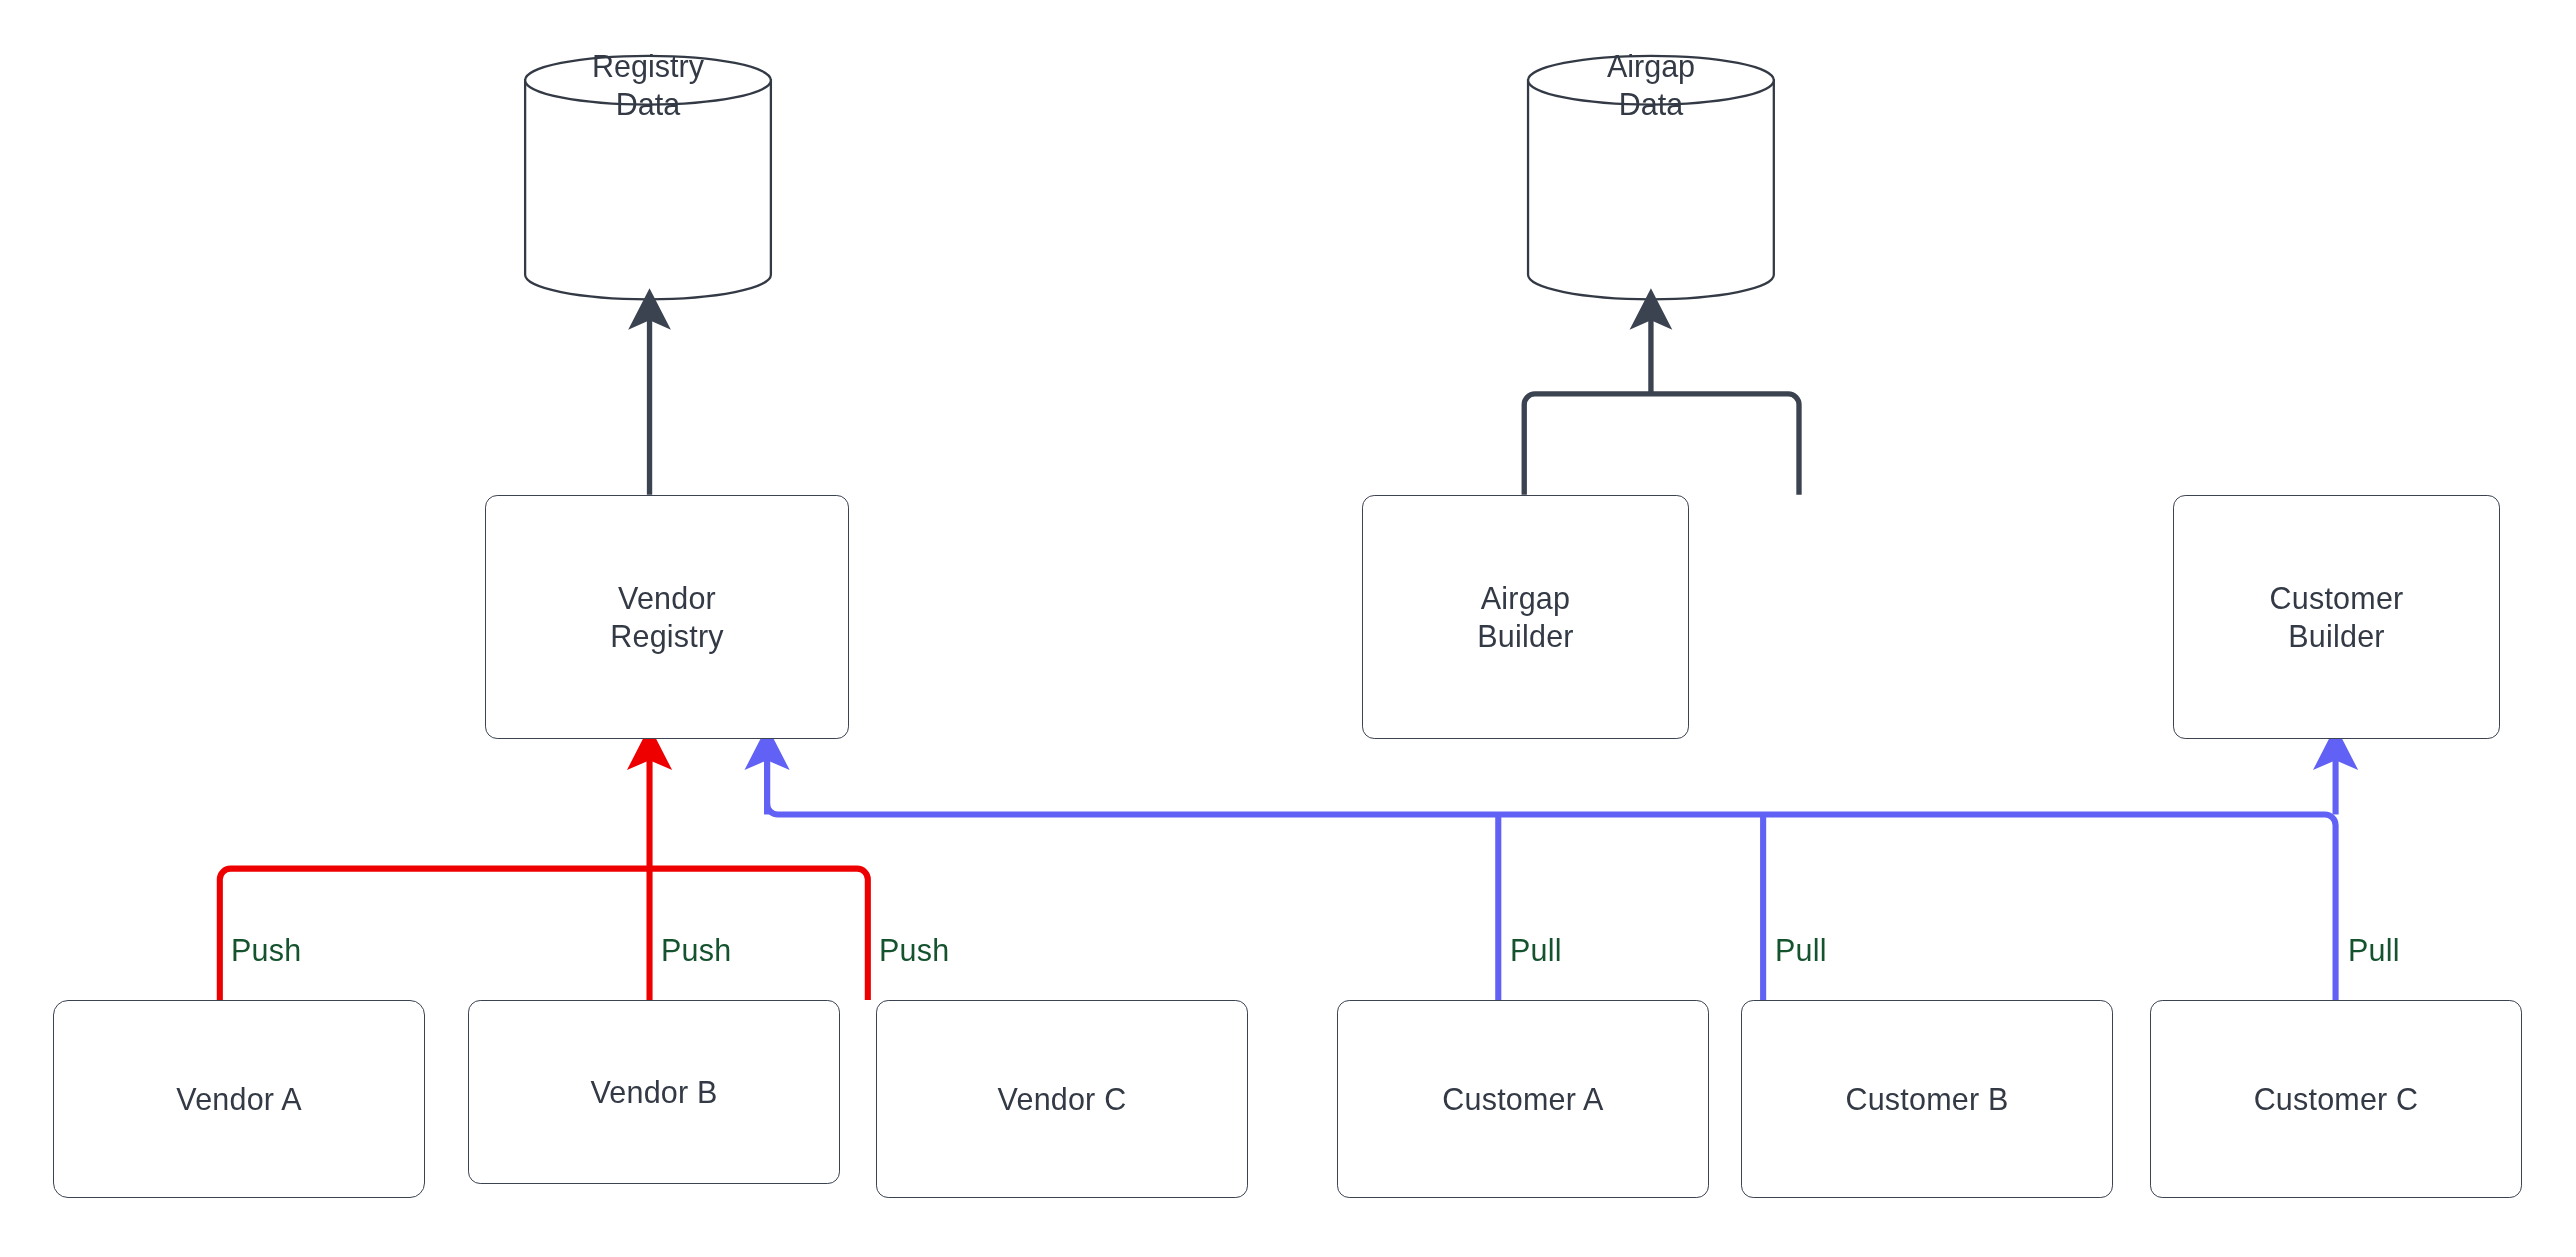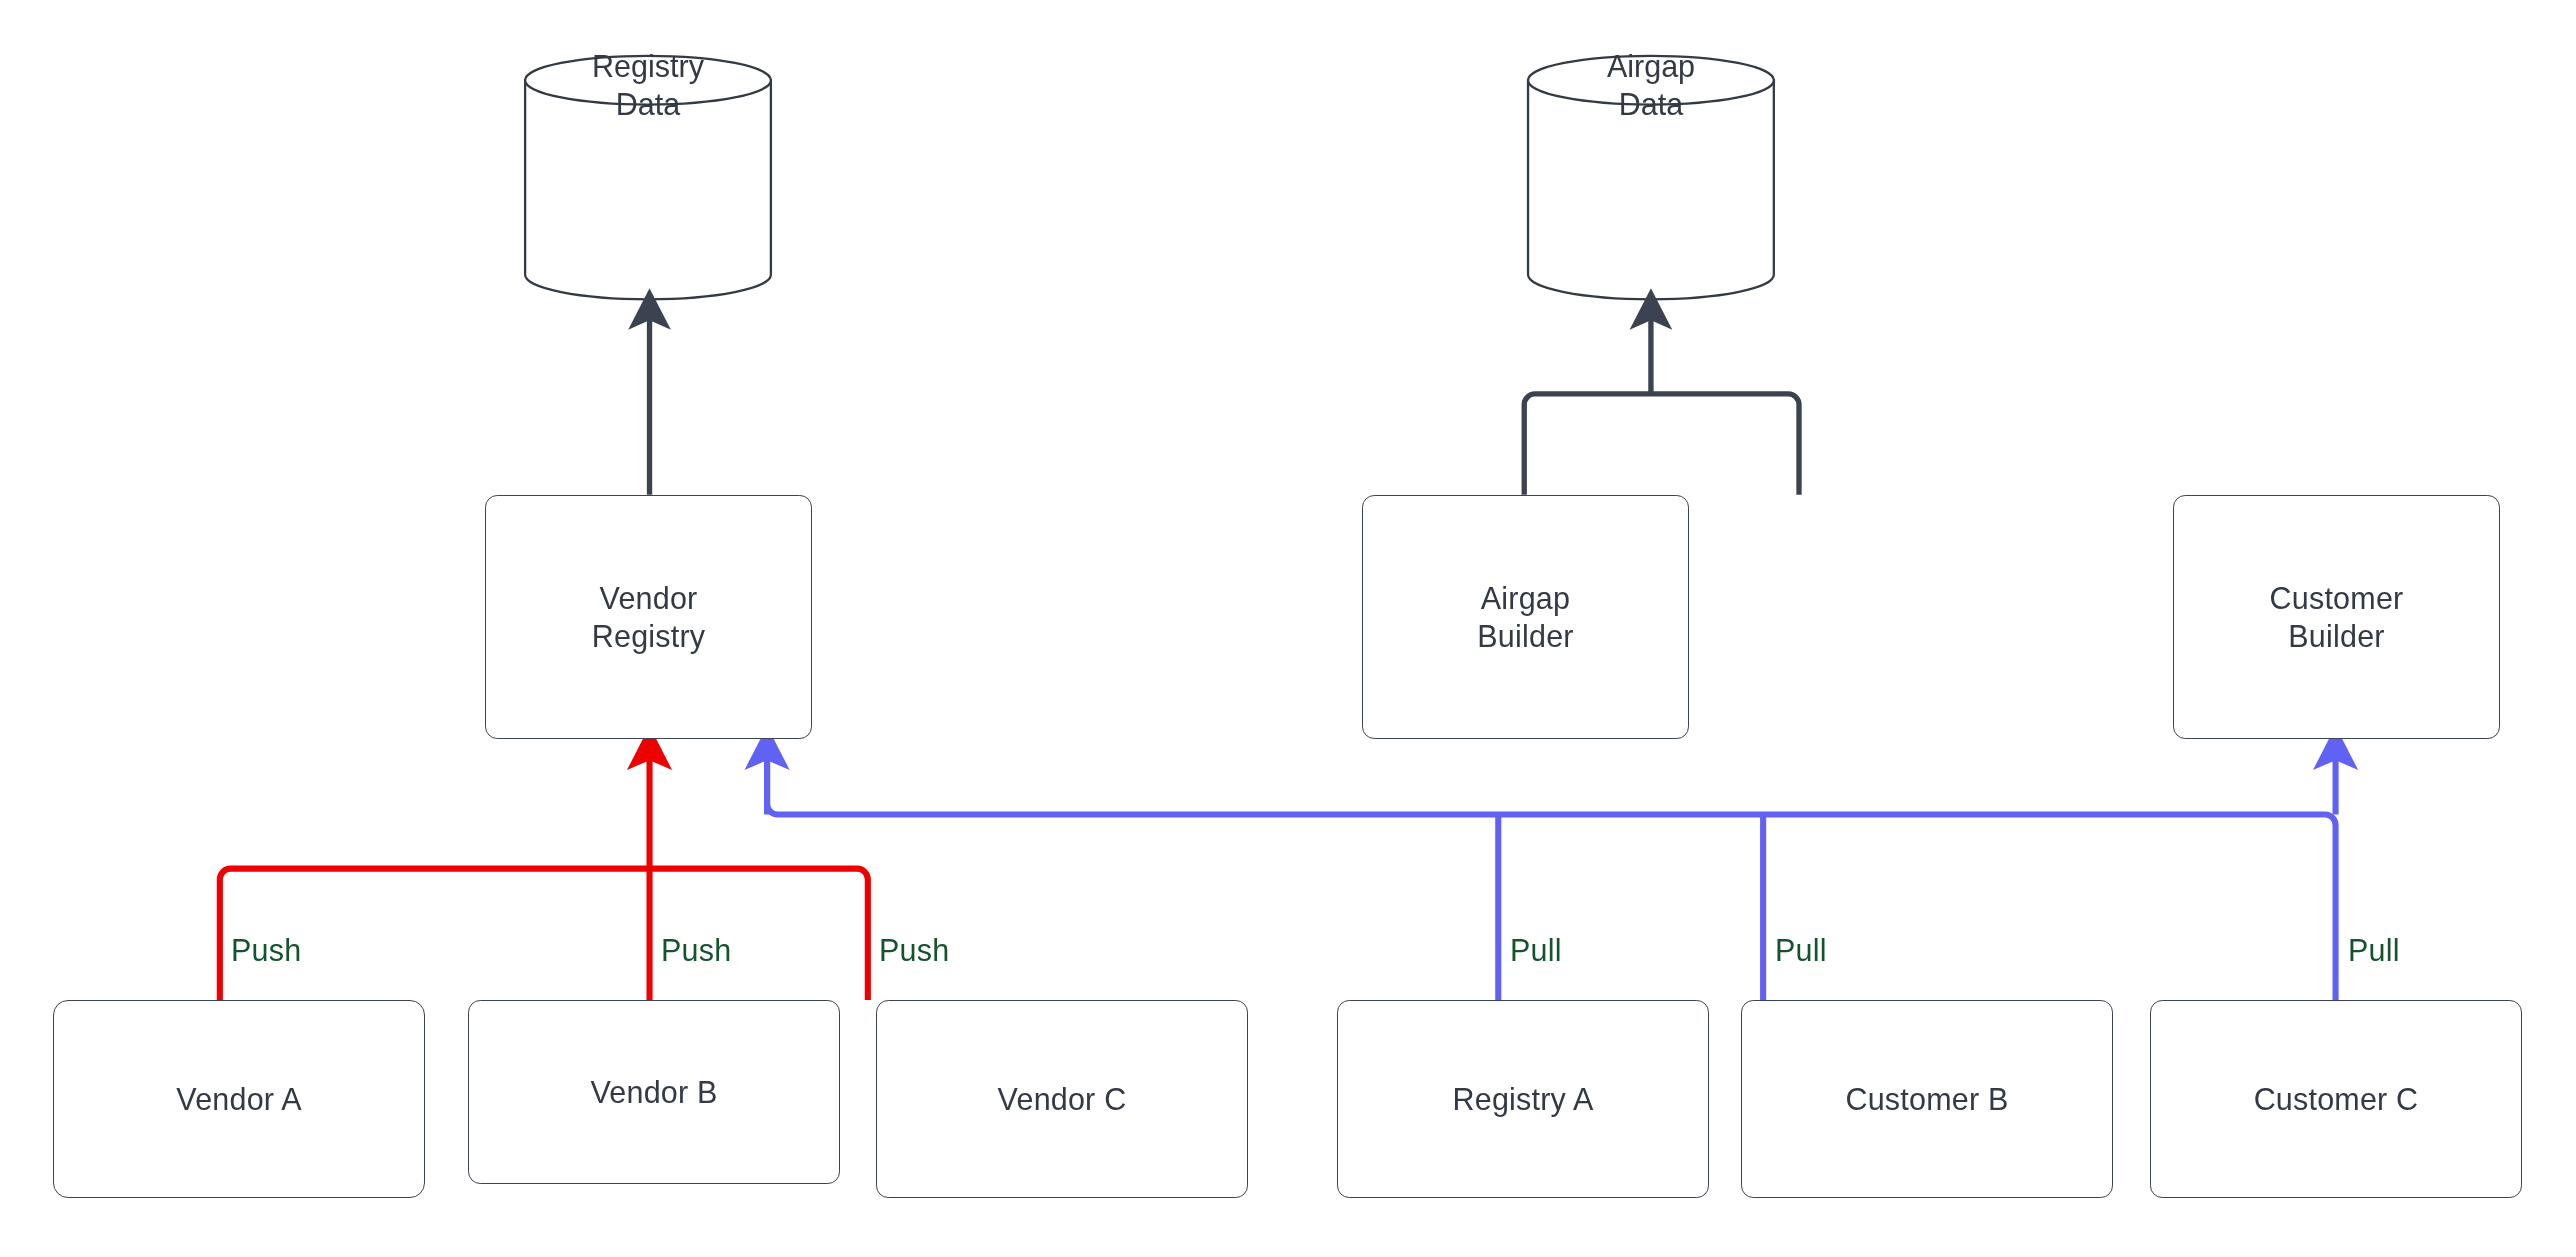--- a/index.html
+++ b/index.html
@@ -101,21 +101,21 @@
     <path d="M2310,1067 L2310,1310" fill="none" stroke="#6161f5" stroke-width="8"></path>
     <path d="M3060,1067 L3060,980" fill="none" stroke="#6161f5" stroke-width="8" marker-end="url(#arrow-blue)"></path>
   </svg>
 
   <div class="cyl-label" style="left:525px; top:47px; width:246px;">Registry
 Data</div>
 
   <div class="cyl-label" style="left:1528px; top:47px; width:246px;">Airgap
 Data</div>
 
-  <div class="node" style="left:485px; top:495px; width:327px; height:244px;text-align:center;">Vendor
+  <div class="node" style="left:485px; top:495px; width:364px; height:244px;text-align:center;">Vendor
 Registry</div>
 
   <div class="node" style="left:1362px; top:495px; width:327px; height:244px;">Airgap
 Builder</div>
 
   <div class="node" style="left:2173px; top:495px; width:327px; height:244px;">Customer
 Builder</div>
 
   <div class="edge-label" style="left:231px; top:935px;">Push</div>
 
@@ -128,20 +128,20 @@
   <div class="edge-label" style="left:1775px; top:935px;">Pull</div>
 
   <div class="edge-label" style="left:2348px; top:935px;">Pull</div>
 
   <div class="node" style="left:53px; top:1000px; width:372px; height:198px;border-radius:15px;">Vendor A</div>
 
   <div class="node" style="left:468px; top:1000px; width:372px; height:184px;">Vendor B</div>
 
   <div class="node" style="left:876px; top:1000px; width:372px; height:198px;">Vendor C</div>
 
-  <div class="node" style="left:1337px; top:1000px; width:372px; height:198px;">Registry A</div>
+  <div class="node" style="left:1337px; top:1000px; width:372px; height:198px;">Customer A</div>
 
   <div class="node" style="left:1741px; top:1000px; width:372px; height:198px;">Customer B</div>
 
   <div class="node" style="left:2150px; top:1000px; width:372px; height:198px;">Customer C</div>
 
 </div>
 
 
 </body></html>

